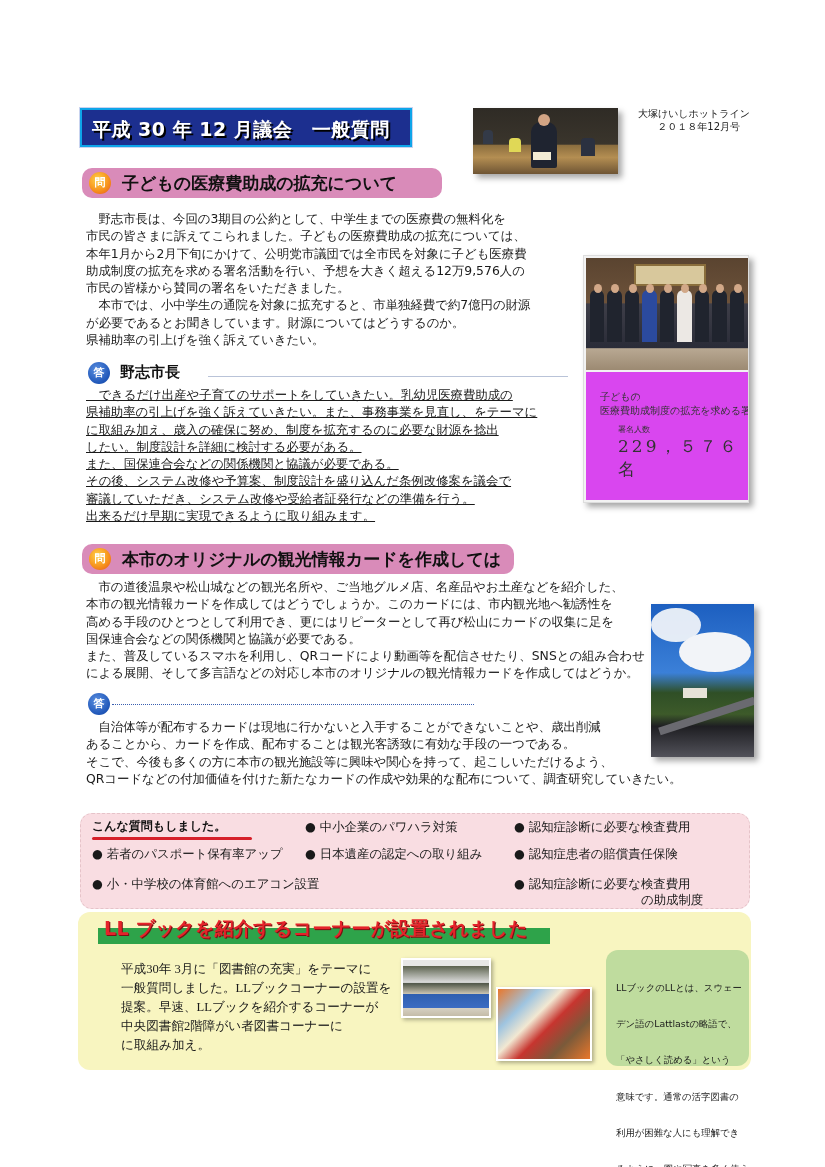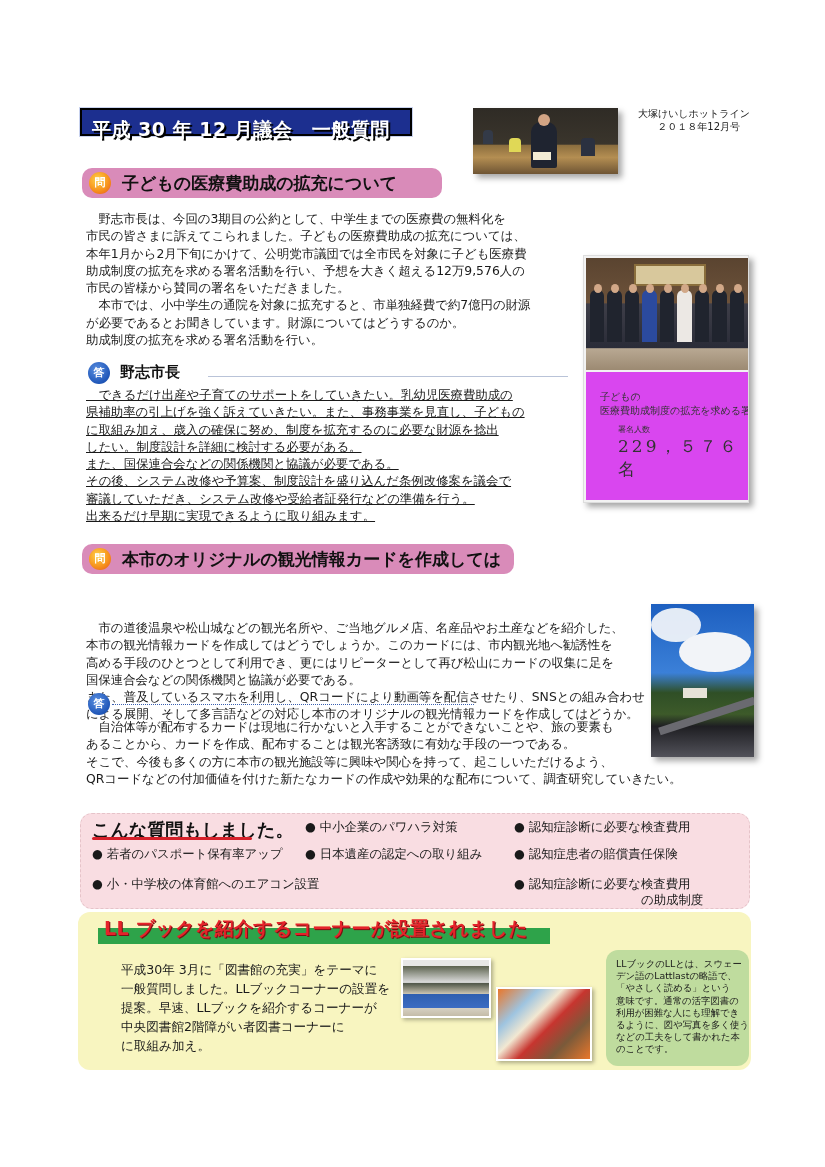--- a/index.html
+++ b/index.html
@@ -1,21 +1,21 @@
 <!DOCTYPE html>
 <html><head>
 <meta charset="utf-8">
 <style>
   * { box-sizing: border-box; margin: 0; padding: 0; }
   html, body { width: 825px; height: 1167px; background: #ffffff; overflow: hidden; }
   body { position: relative; font-family: "DejaVu Sans", "Liberation Sans", sans-serif; color: #1a1a1a; }
   .abs { position: absolute; }
 
   
-  .title-box { left: 80px; top: 108px; width: 332px; height: 28px; background: #1c2f8f; border: 2px solid #000000; box-shadow: 0 0 0 1px #c9d3ef; }
+  .title-box { left: 80px; top: 108px; width: 332px; height: 39px; background: #1c2f8f; border: 2px solid #0ea5e9; box-shadow: 0 0 0 1px #c9d3ef; }
   .title-box span { position: absolute; left: 10px; top: 7px; font-size: 19px; font-weight: bold; color: #ffffff; letter-spacing: 0.5px; text-shadow: 2px 2px 0 #000; white-space: nowrap; }
 
   .masthead { left: 600px; top: 107px; width: 150px; text-align: right; font-size: 10px; line-height: 13px; color: #222; }
   .masthead .date { padding-right: 10px; }
 
   
   .photo { box-shadow: 4px 4px 6px rgba(0,0,0,0.35); overflow: hidden; }
   .photo-assembly { left: 473px; top: 108px; width: 145px; height: 66px; background: linear-gradient(180deg, #2f2b25 0%, #3a352c 55%, #8a6d3e 56%, #b48e52 75%, #6e5434 100%); }
   .photo-assembly .speaker { position: absolute; left: 58px; top: 14px; width: 26px; height: 46px; background: #1f2430; border-radius: 10px 10px 2px 2px; }
   .photo-assembly .speaker::before { content: ""; position: absolute; left: 7px; top: -8px; width: 12px; height: 12px; background: #d2a484; border-radius: 50%; }
@@ -54,47 +54,47 @@
   .a-badge { width: 22px; height: 22px; border-radius: 50%; background: radial-gradient(circle at 40% 35%, #5a8fe0 0%, #1f56b8 70%, #163f8a 100%); color: #fff; font-size: 11px; font-weight: bold; text-align: center; line-height: 22px; }
   .a1 { left: 88px; top: 362px; }
   .a1-name { left: 120px; top: 363px; font-size: 15px; font-weight: bold; color: #111; }
   .a1-line { left: 208px; top: 376px; width: 360px; height: 1px; background: #b9c3d8; }
   .a2 { left: 88px; top: 693px; }
   .a2-line { left: 112px; top: 704px; width: 362px; border-top: 1px dotted #3a5fb0; }
 
   .para { font-size: 12.4px; line-height: 17.3px; color: #1a1a1a; white-space: nowrap; }
   .p-q1 { left: 86px; top: 210px; }
   .p-a1 { left: 86px; top: 386px; text-decoration: underline; }
-  .p-q2 { left: 86px; top: 578px; margin-top: 41px; }
+  .p-q2 { left: 86px; top: 578px; }
   .p-a2 { left: 86px; top: 718px; }
 
   
   .more-box { left: 80px; top: 813px; width: 670px; height: 96px; background: #f9dde2; border-radius: 12px; border: 1px dashed #e6c3c9; }
-  .more-title { left: 92px; top: 818px; font-size: 18px; font-weight: bold; color: #111; }
+  .more-title { left: 92px; top: 818px; font-size: 12px; font-weight: bold; color: #111; }
   .more-underline { left: 92px; top: 837px; width: 160px; height: 3px; background: #d6202a; border-radius: 2px; }
   .bullet { font-size: 12.4px; line-height: 15px; white-space: nowrap; color: #1a1a1a; }
   .bullet::before { content: "●"; margin-right: 4px; }
   .b1 { left: 305px; top: 819px; text-align: right; }
   .b2 { left: 514px; top: 819px; }
   .b3 { left: 92px; top: 846px; }
   .b4 { left: 305px; top: 846px; }
   .b5 { left: 514px; top: 846px; }
   .b6 { left: 92px; top: 876px; }
   .b7 { left: 514px; top: 876px; }
   .b7b { left: 641px; top: 892px; font-size: 12.4px; white-space: nowrap; }
 
   
   .ll-box { left: 78px; top: 912px; width: 673px; height: 158px; background: #f8f5c0; border-radius: 12px; }
   .ll-bar { left: 98px; top: 928px; width: 452px; height: 16px; background: #2ea34a; }
   .ll-title { left: 104px; top: 916px; font-size: 19px; font-weight: bold; color: #e5232a; white-space: nowrap; text-shadow: 1px 1px 0 #7a0f12; letter-spacing: 0.3px; }
-  .ll-text { left: 121px; top: 960px; font-size: 12.6px; line-height: 19px; white-space: nowrap; color: #1a1a1a; }
+  .ll-text { left: 121px; top: 960px; font-size: 12.6px; line-height: 19px; white-space: nowrap; color: #1a1a1a; font-family: Liberation Serif, serif; }
   .photo-shelf { left: 401px; top: 958px; width: 90px; height: 60px; background: linear-gradient(180deg, #e8e8e6 0%, #e8e8e6 10%, #5e6450 11%, #ddd 40%, #52584a 42%, #c8c2b0 60%, #2f5fb0 61%, #3b6cc2 85%, #d6d0c2 86%, #c4bca8 100%); border: 2px solid #fff; box-shadow: 2px 2px 4px rgba(0,0,0,0.3); }
   .photo-books { left: 496px; top: 987px; width: 96px; height: 74px; background: linear-gradient(135deg, #e9772b 0%, #9ec4e0 25%, #f2e8d2 40%, #c7352f 55%, #7a5a3a 75%, #e9772b 100%); border: 2px solid #fff; box-shadow: 2px 2px 4px rgba(0,0,0,0.3); }
   .ll-note { left: 606px; top: 950px; width: 143px; height: 116px; background: #bfdc9e; border-radius: 12px; padding: 8px 6px 0 10px; font-size: 9.4px; line-height: 12.2px; color: #1a1a1a; }
-  .ll-note div { white-space: nowrap; }
+  .ll-note div { white-space: nowrap; margin-top: 24px; }
 </style>
 </head>
 <body>
 
 <div class="abs title-box">
   <span>平成 30 年 12 月議会　一般質問</span>
 </div>
 <div class="abs masthead">
   <div>大塚けいしホットライン</div>
   <div class="date">２０１８年12月号</div>
@@ -112,29 +112,29 @@
   <div class="q-title">子どもの医療費助成の拡充について</div>
 </div>
 <div class="abs para p-q1">
   <div>　野志市長は、今回の3期目の公約として、中学生までの医療費の無料化を</div>
   <div>市民の皆さまに訴えてこられました。子どもの医療費助成の拡充については、</div>
   <div>本年1月から2月下旬にかけて、公明党市議団では全市民を対象に子ども医療費</div>
   <div>助成制度の拡充を求める署名活動を行い、予想を大きく超える12万9,576人の</div>
   <div>市民の皆様から賛同の署名をいただきました。</div>
   <div>　本市では、小中学生の通院を対象に拡充すると、市単独経費で約7億円の財源</div>
   <div>が必要であるとお聞きしています。財源についてはどうするのか。</div>
-  <div>助成制度の拡充を求める署名活動を行い。</div>
+  <div>県補助率の引上げを強く訴えていきたい。</div>
 </div>
 
 <div class="abs a-badge a1">答</div>
 <div class="abs a1-name">野志市長</div>
 <div class="abs a1-line"></div>
 <div class="abs para p-a1">
   <div>　できるだけ出産や子育てのサポートをしていきたい。乳幼児医療費助成の</div>
-  <div>県補助率の引上げを強く訴えていきたい。また、事務事業を見直し、子どもの</div>
+  <div>県補助率の引上げを強く訴えていきたい。また、事務事業を見直し、をテーマに</div>
   <div>に取組み加え、歳入の確保に努め、制度を拡充するのに必要な財源を捻出</div>
   <div>したい。制度設計を詳細に検討する必要がある。</div>
   <div>また、国保連合会などの関係機関と協議が必要である。</div>
   <div>その後、システム改修や予算案、制度設計を盛り込んだ条例改修案を議会で</div>
   <div>審議していただき、システム改修や受給者証発行などの準備を行う。</div>
   <div>出来るだけ早期に実現できるように取り組みます。</div>
 </div>
 
 <div class="abs photo photo-group">
   <div class="top">
@@ -167,21 +167,21 @@
   <div>　市の道後温泉や松山城などの観光名所や、ご当地グルメ店、名産品やお土産などを紹介した、</div>
   <div>本市の観光情報カードを作成してはどうでしょうか。このカードには、市内観光地へ勧誘性を</div>
   <div>高める手段のひとつとして利用でき、更にはリピーターとして再び松山にカードの収集に足を</div>
   <div>国保連合会などの関係機関と協議が必要である。</div>
   <div>また、普及しているスマホを利用し、QRコードにより動画等を配信させたり、SNSとの組み合わせ</div>
   <div>による展開、そして多言語などの対応し本市のオリジナルの観光情報カードを作成してはどうか。</div>
 </div>
 <div class="abs a-badge a2">答</div>
 <div class="abs a2-line"></div>
 <div class="abs para p-a2">
-  <div>　自治体等が配布するカードは現地に行かないと入手することができないことや、旅の要素も</div>
+  <div>　自治体等が配布するカードは現地に行かないと入手することができないことや、歳出削減</div>
   <div>あることから、カードを作成、配布することは観光客誘致に有効な手段の一つである。</div>
   <div>そこで、今後も多くの方に本市の観光施設等に興味や関心を持って、起こしいただけるよう、</div>
   <div>QRコードなどの付加価値を付けた新たなカードの作成や効果的な配布について、調査研究していきたい。</div>
 </div>
 <div class="abs photo photo-castle">
   <div class="cloud1"></div>
     <div class="cloud2"></div>
     <div class="castle"></div>
     <div class="roof"></div>
 </div>

